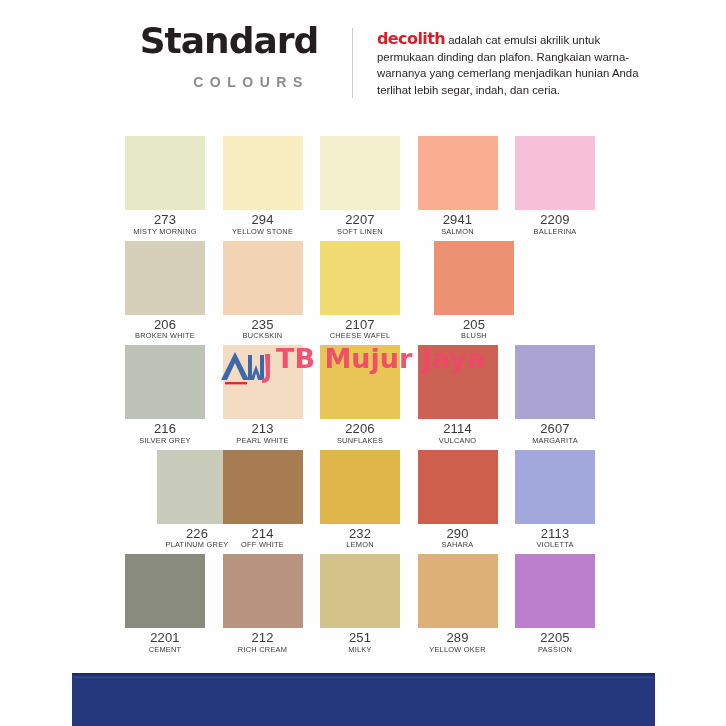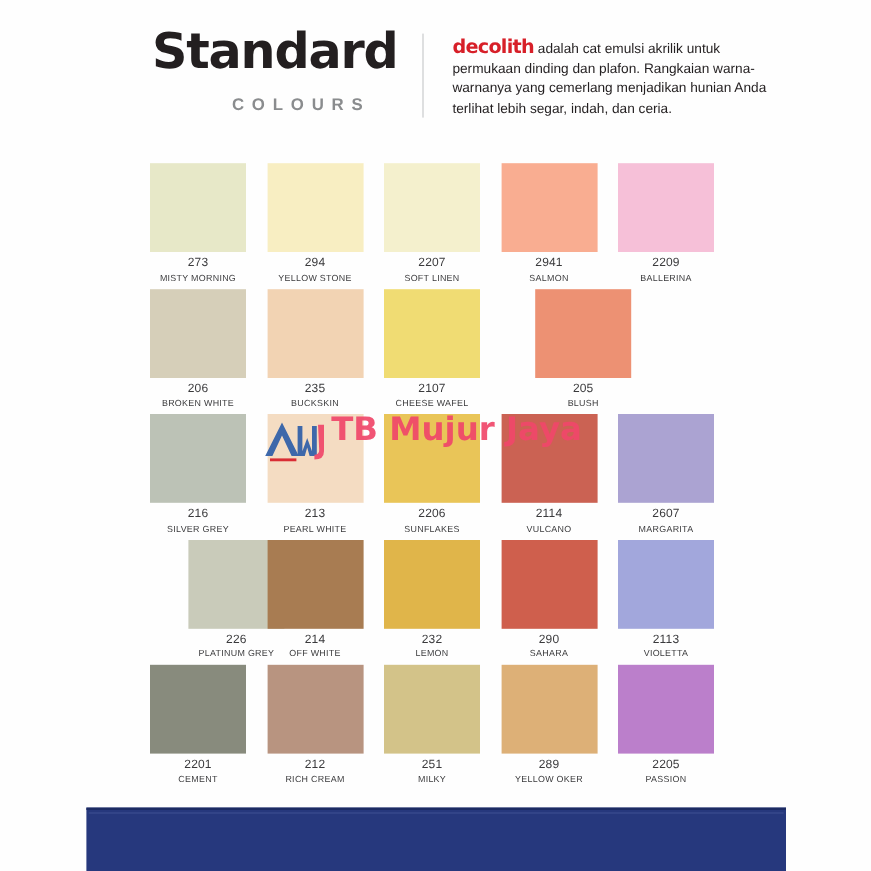--- a/index.html
+++ b/index.html
@@ -34,21 +34,21 @@
   .title-block {
     position: absolute;
     left: 124px;
     top: 22px;
     width: 210px;
     text-align: center;
   }
   .title-main {
     font-family: "DejaVu Sans", sans-serif;
     font-weight: bold;
-    font-size: 41px;
+    font-size: 36px;
     letter-spacing: -1px;
     color: #231f20;
     line-height: 1.05;
     white-space: nowrap;
   }
   .title-sub {
     font-family: "Liberation Sans", sans-serif;
     font-weight: bold;
     font-size: 14px;
     letter-spacing: 6.5px;
@@ -106,21 +106,21 @@
   }
   .cap {
     text-align: center;
     margin-top: 5px;
     font-family: "Liberation Sans", sans-serif;
     color: #3a3a3c;
     line-height: 10.6px;
   }
   .cap .code {
     display: block;
-    font-size: 10px;
+    font-size: 13px;
     letter-spacing: 0.15px;
   }
   .cap .name {
     display: block;
     font-size: 7.4px;
     letter-spacing: 0.25px;
     margin-top: 1px;
   }
 
   
@@ -245,21 +245,21 @@
             <span class="name">BUCKSKIN</span>
           </div>
         </div>
         <div class="cell" style="left: 195px;">
           <div class="chip" style="background: rgb(240, 220, 115);"></div>
           <div class="cap">
             <span class="code">2107</span>
             <span class="name">CHEESE WAFEL</span>
           </div>
         </div>
-        <div class="cell" style="left: 291px; padding-left: 30px;">
+        <div class="cell" style="left: 279px; padding-left: 30px;">
           <div class="chip" style="background: rgb(237, 145, 115);"></div>
           <div class="cap">
             <span class="code">205</span>
             <span class="name">BLUSH</span>
           </div>
         </div>
       </div>
       <div class="row">
         <div class="cell" style="left: 0px;">
           <div class="chip" style="background: rgb(188, 194, 182);"></div>

